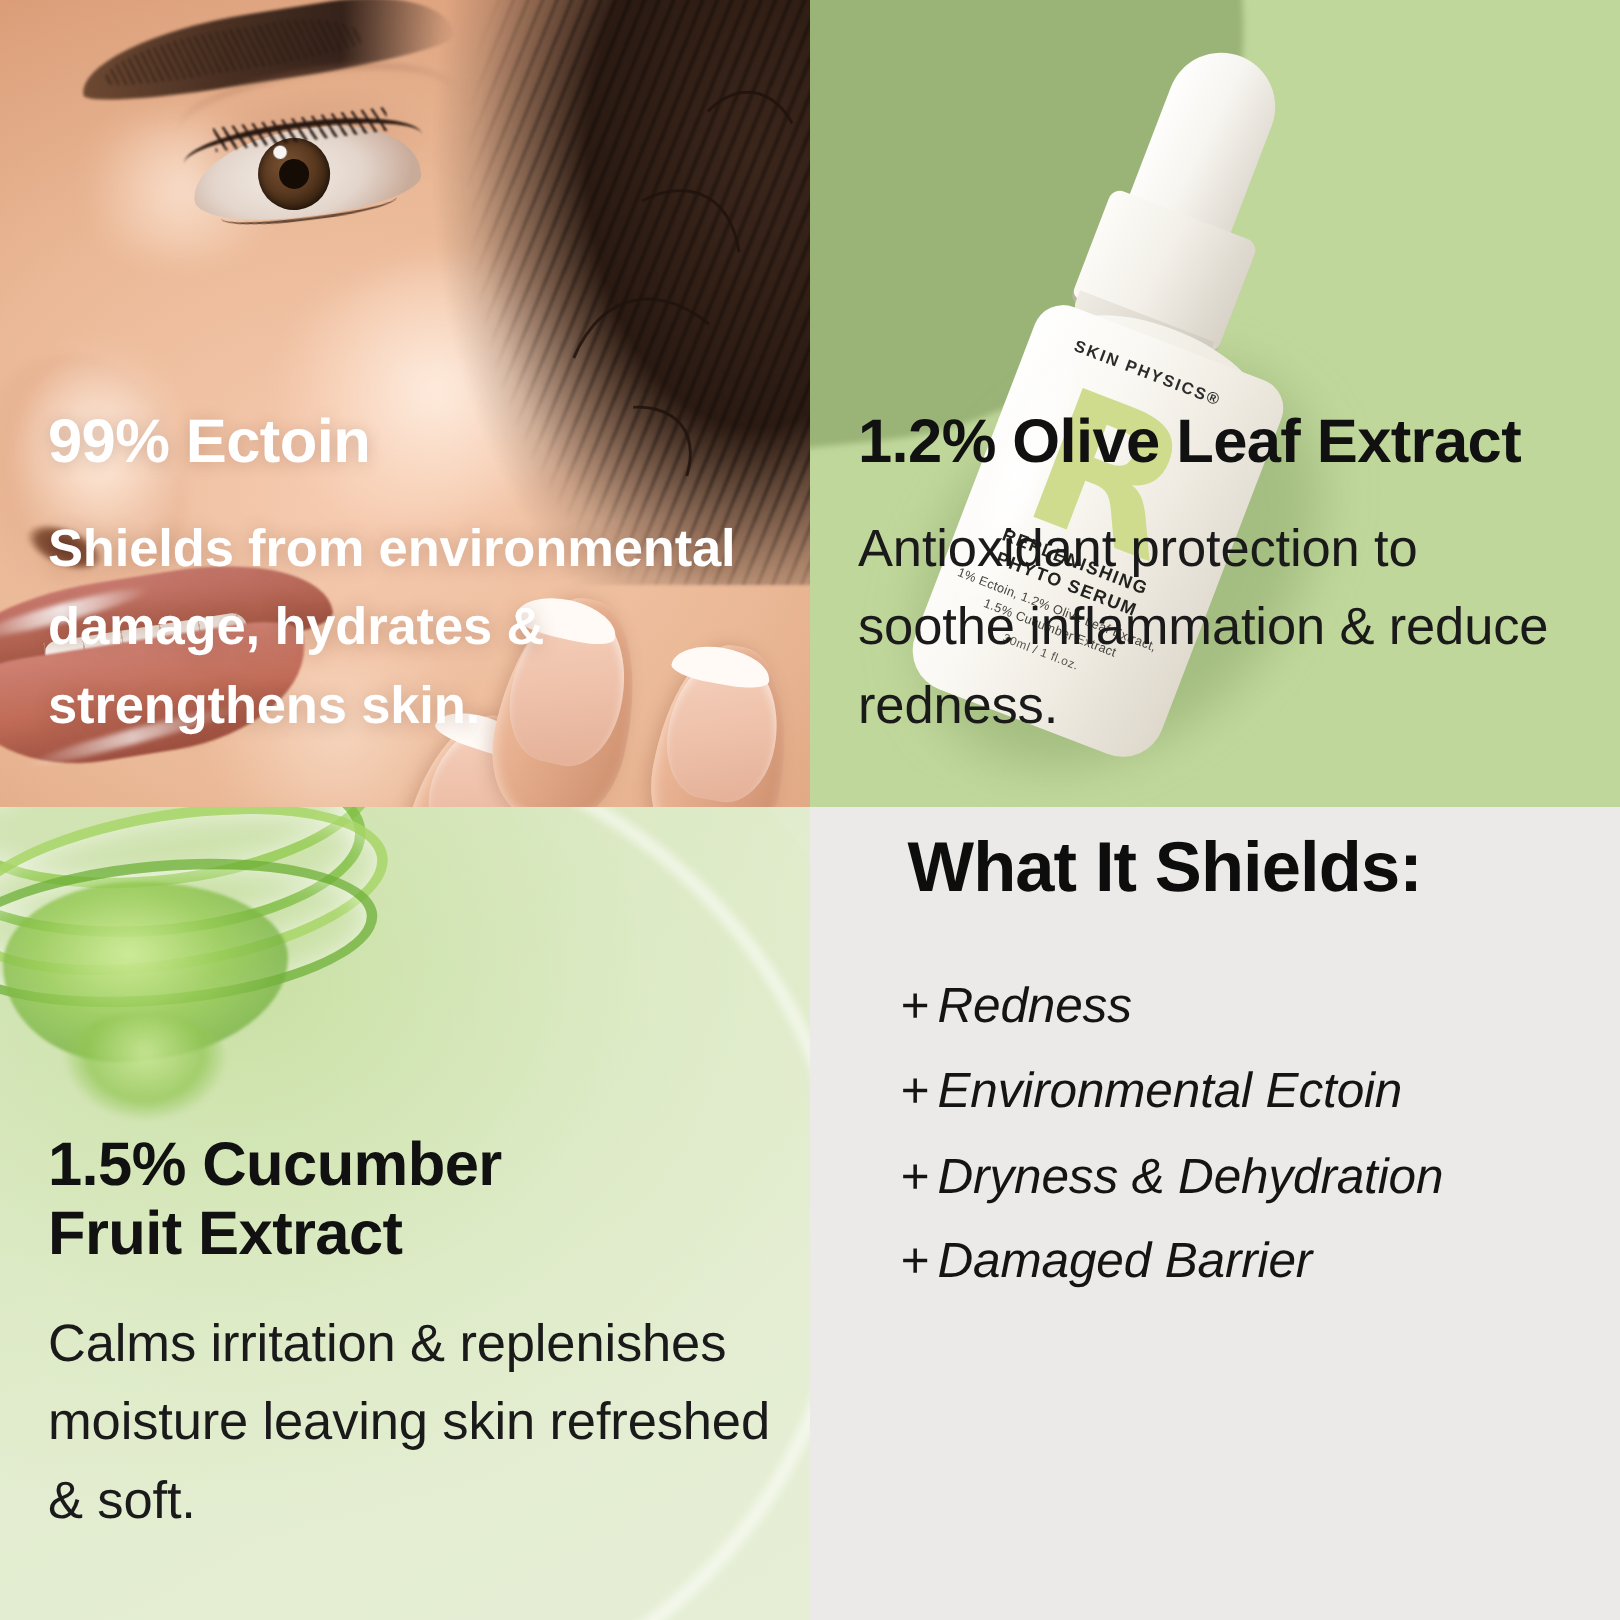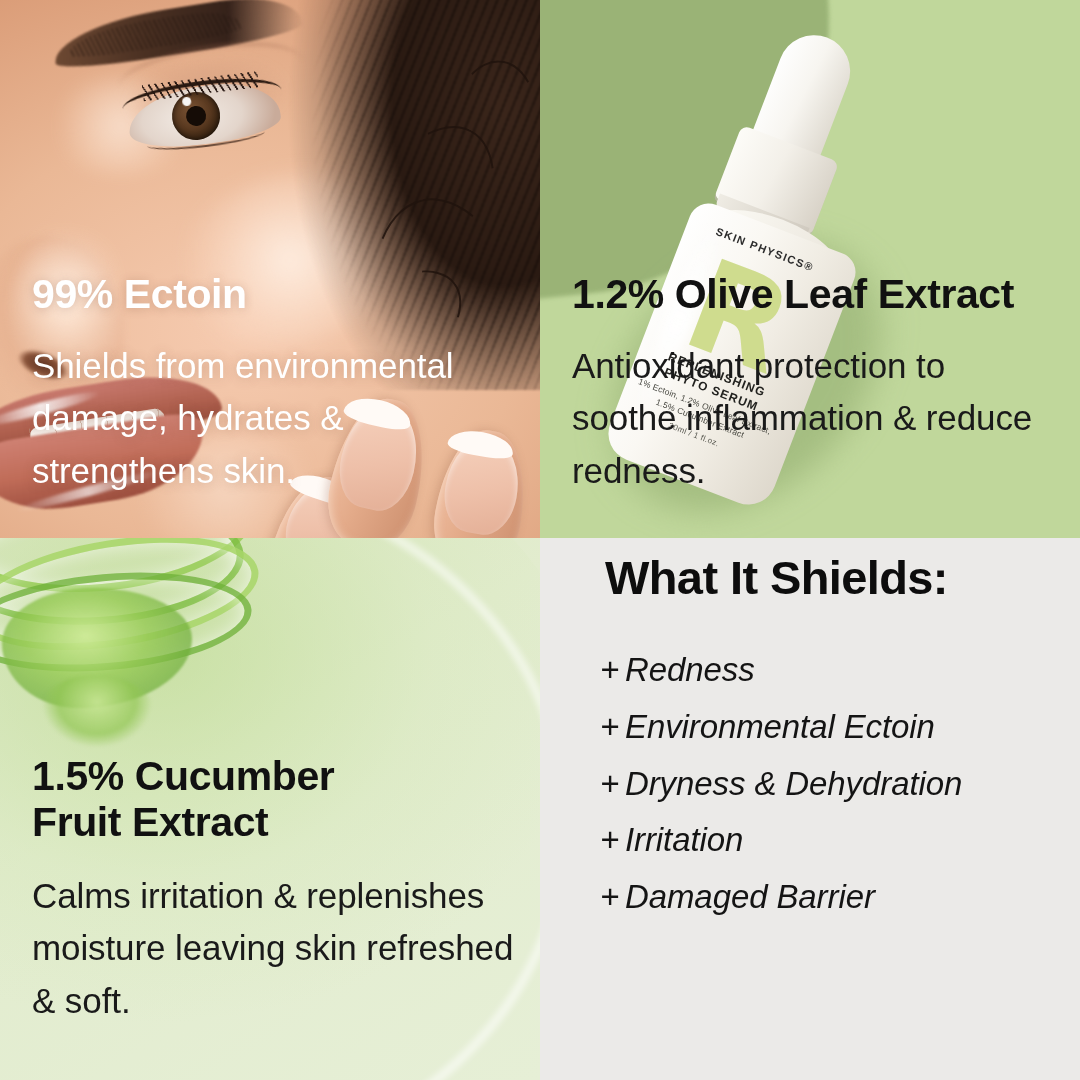--- a/index.html
+++ b/index.html
@@ -386,21 +386,21 @@
     <div class="tip t3"></div>
     <div class="finger f1"></div>
     <div class="nail n1"></div>
     <div class="tip t1"></div>
     <div class="finger f2"></div>
     <div class="nail n2"></div>
     <div class="tip t2"></div>
 
     <div class="text-stack" style="top:272px;">
       <h2 class="headline light">99% Ectoin</h2>
-      <p class="body-copy light" style="margin-top:22px;">Shields from environmental damage, hydrates &amp; strengthens skin.</p>
+      <p class="body-copy light" style="margin-top:22px;font-weight:bold;">Shields from environmental damage, hydrates &amp; strengthens skin.</p>
     </div>
   </section>
 
   <section class="panel p-bottle">
     <div class="leaf-shadow"></div>
     <div class="drop-shadow"></div>
 
     <div class="bottle-wrap">
       <div class="cap-bulb"></div>
       <div class="cap-collar"></div>
@@ -457,21 +457,18 @@
       <li>
         <span class="plus">+</span><span>Redness</span>
       </li>
       <li>
         <span class="plus">+</span><span>Environmental Ectoin</span>
       </li>
       <li>
         <span class="plus">+</span><span>Dryness &amp; Dehydration</span>
       </li>
       <li>
-        <span class="plus">+</span><span>Irritation</span>
-      </li>
-      <li>
         <span class="plus">+</span><span>Damaged Barrier</span>
       </li>
     </ul>
   </section>
 
 </div>
 
 </body></html>

